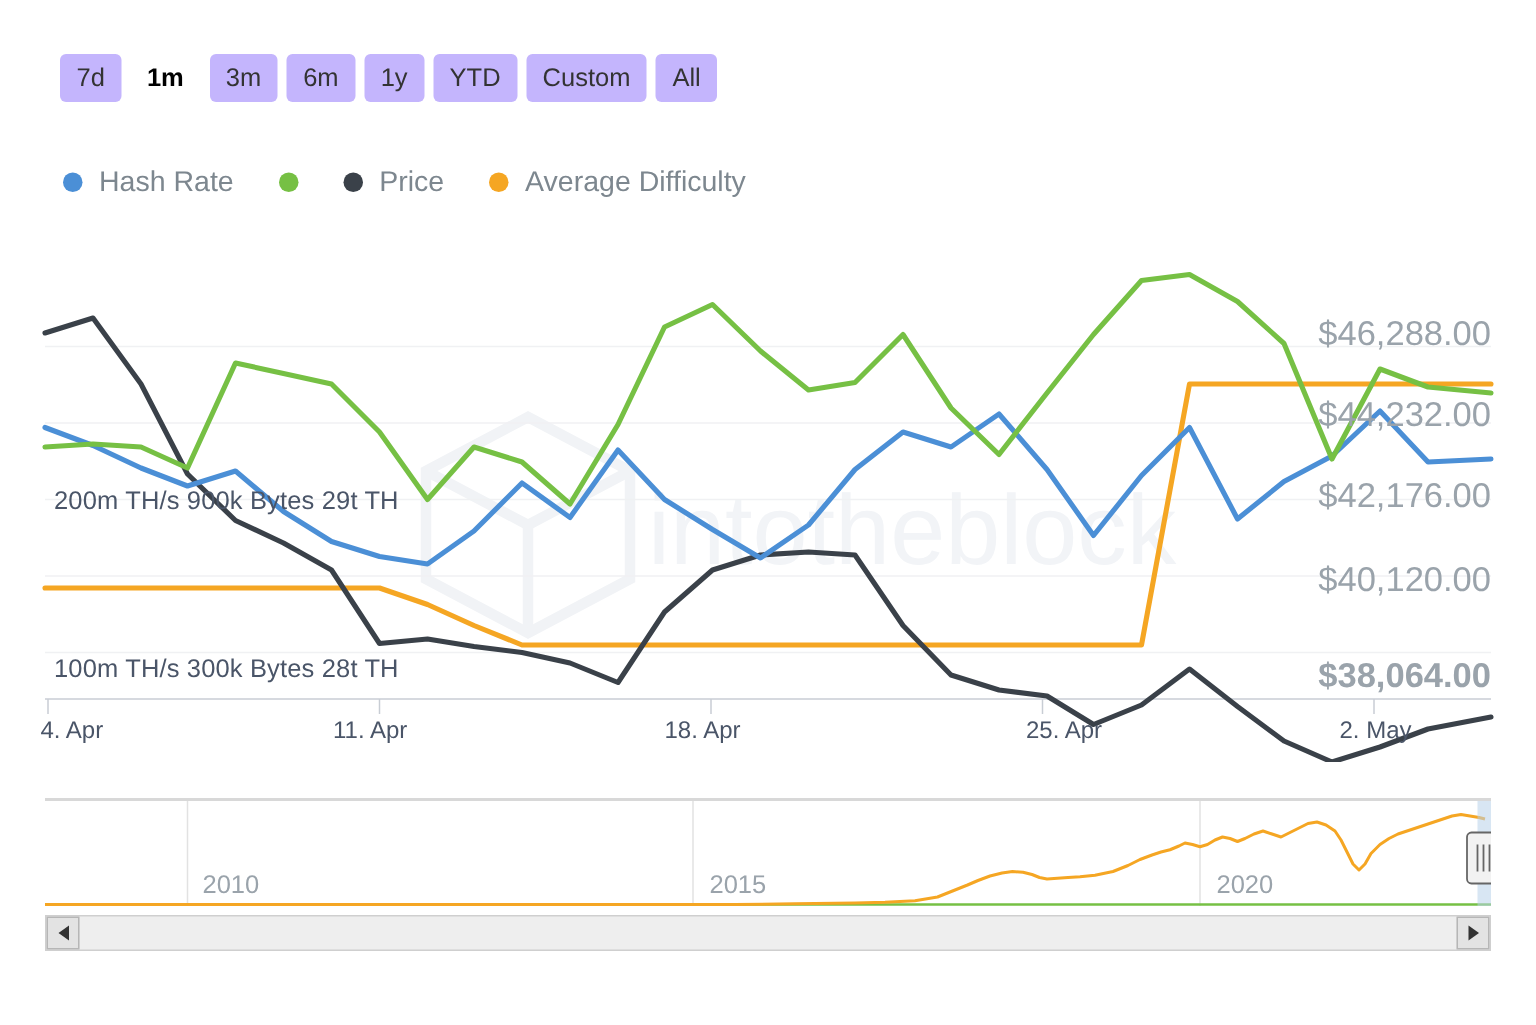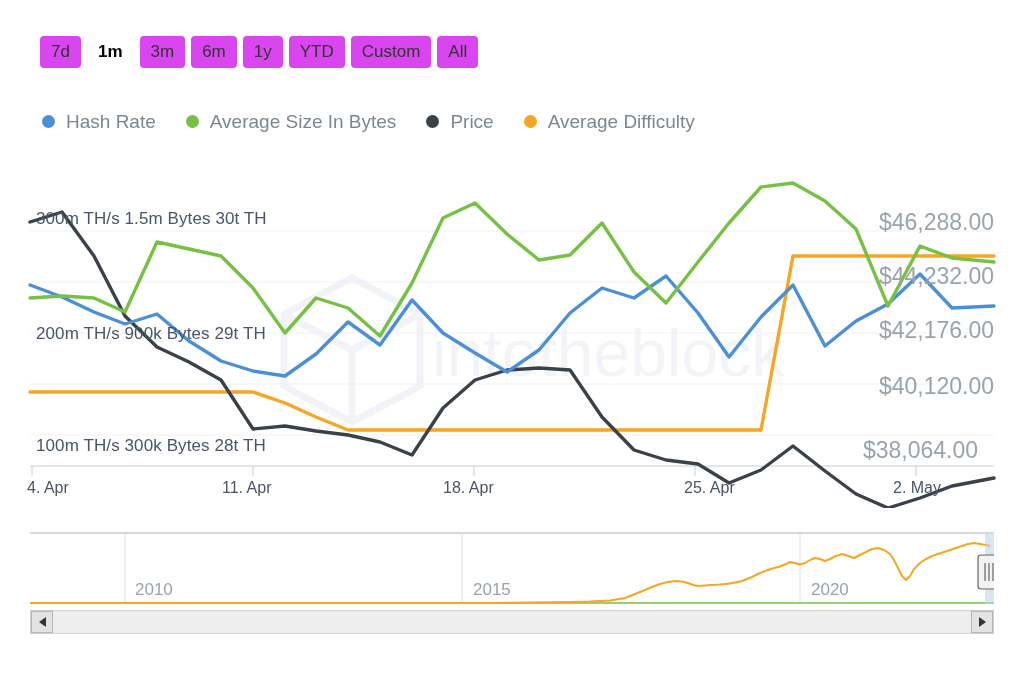--- a/index.html
+++ b/index.html
@@ -19,21 +19,21 @@
   
   #range-selector {
     position: absolute;
     left: 40px;
     top: 36px;
     display: flex;
     align-items: center;
     gap: 6px;
   }
   .range-btn {
-    background: #d946ef;
+    background: #c4b5fd;
     border: none;
     border-radius: 4px;
     color: #333333;
     font-family: "Liberation Sans", sans-serif;
     font-size: 17px;
     padding: 7px 11px 8px 11px;
     line-height: 1;
     cursor: pointer;
     white-space: nowrap;
   }
@@ -180,21 +180,20 @@
   <button class="range-btn">All</button>
 </div>
 
 <div id="legend">
   <div class="legend-item">
     <span class="legend-dot" style="background:#4b8fd6"></span>
     <span class="legend-label">Hash Rate</span>
   </div>
   <div class="legend-item">
     <span class="legend-dot" style="background:#76c044"></span>
-    <span class="legend-label">Average Size In Bytes</span>
   </div>
   <div class="legend-item">
     <span class="legend-dot" style="background:#3a4149"></span>
     <span class="legend-label">Price</span>
   </div>
   <div class="legend-item">
     <span class="legend-dot" style="background:#f5a623"></span>
     <span class="legend-label">Average Difficulty</span>
   </div>
 </div>
@@ -233,29 +232,28 @@
 
     <polyline fill="none" stroke="#f5a623" stroke-width="3.4" stroke-linejoin="round" stroke-linecap="round" points="30,214 62,214 94,214 125,214 157,214 189,214 221,214 253,214 285,225 316,239 348,252 380,252 412,252 443,252 475,252 507,252 539,252 570,252 602,252 634,252 666,252 698,252 729,252 761,252 793,78 825,78 856,78 888,78 920,78 952,78 994,78"></polyline>
 
     <polyline fill="none" stroke="#3a4149" stroke-width="3.4" stroke-linejoin="round" stroke-linecap="round" points="30,44 62,34 94,78 125,138 157,169 189,184 221,202 253,251 285,248 316,253 348,257 380,264 412,277 443,230 475,202 507,192 539,190 570,192 602,239 634,272 666,282 698,286 729,305 761,292 793,268 825,293 856,316 888,330 920,320 952,308 994,300"></polyline>
 
     <polyline fill="none" stroke="#4b8fd6" stroke-width="3.4" stroke-linejoin="round" stroke-linecap="round" points="30,107 62,119 94,134 125,146 157,136 189,163 221,183 253,193 285,198 316,176 348,144 380,167 412,122 443,155 475,175 507,194 539,172 570,135 602,110 634,120 666,98 698,135 729,179 761,139 793,107 825,168 856,143 888,126 920,96 952,130 994,128"></polyline>
 
     <polyline fill="none" stroke="#76c044" stroke-width="3.4" stroke-linejoin="round" stroke-linecap="round" points="30,120 62,118 94,120 125,134 157,64 189,71 221,78 253,110 285,155 316,120 348,130 380,158 412,105 443,40 475,25 507,56 539,82 570,77 602,45 634,94 666,125 698,84 729,45 761,9 793,5 825,23 856,51 888,128 920,68 952,80 994,84"></polyline>
   </svg>
 
-  <div class="axis-label-left" style="left:36px; top:31px;">300m TH/s 1.5m Bytes  30t TH</div>
   <div class="axis-label-left" style="left:36px; top:146px;">200m TH/s 900k Bytes  29t TH</div>
   <div class="axis-label-left" style="left:36px; top:258px;">100m TH/s 300k Bytes  28t TH</div>
 
   <div class="axis-label-right" style="right:30px; top:31px;">$46,288.00</div>
   <div class="axis-label-right" style="right:30px; top:85px;">$44,232.00</div>
   <div class="axis-label-right" style="right:30px; top:139px;">$42,176.00</div>
   <div class="axis-label-right" style="right:30px; top:195px;">$40,120.00</div>
-  <div class="axis-label-right" style="right:46px; top:259px;">$38,064.00</div>
+  <div class="axis-label-right" style="right:30px; top:259px;font-weight:bold;">$38,064.00</div>
 
   <div class="axis-label-x" style="left:27px; top:301px;">4. Apr</div>
   <div class="axis-label-x" style="left:222px; top:301px;">11. Apr</div>
   <div class="axis-label-x" style="left:443px; top:301px;">18. Apr</div>
   <div class="axis-label-x" style="left:664px; top:301px;margin-left:20px;">25. Apr</div>
   <div class="axis-label-x" style="left:893px; top:301px;">2. May</div>
 </div>
 
 <div id="navigator">
   <svg width="964" height="75" viewBox="0 0 964 75">

